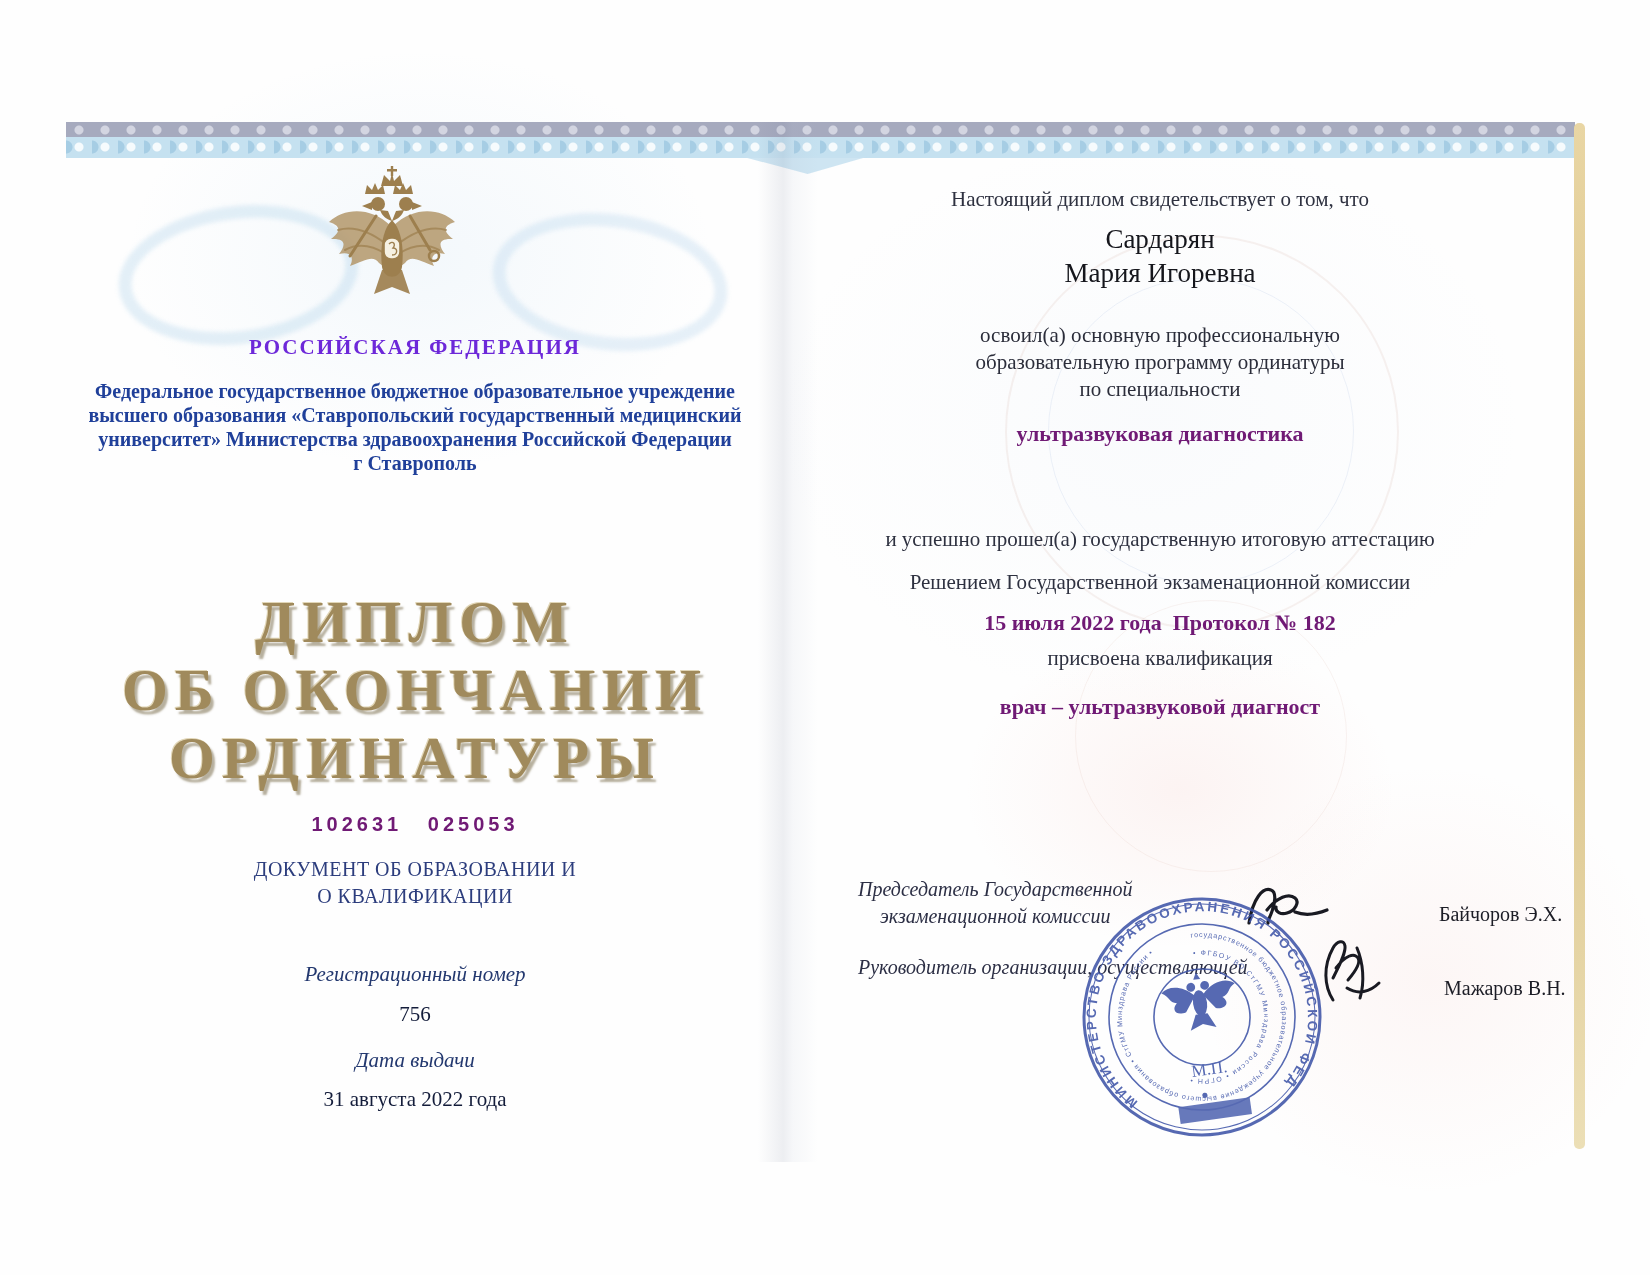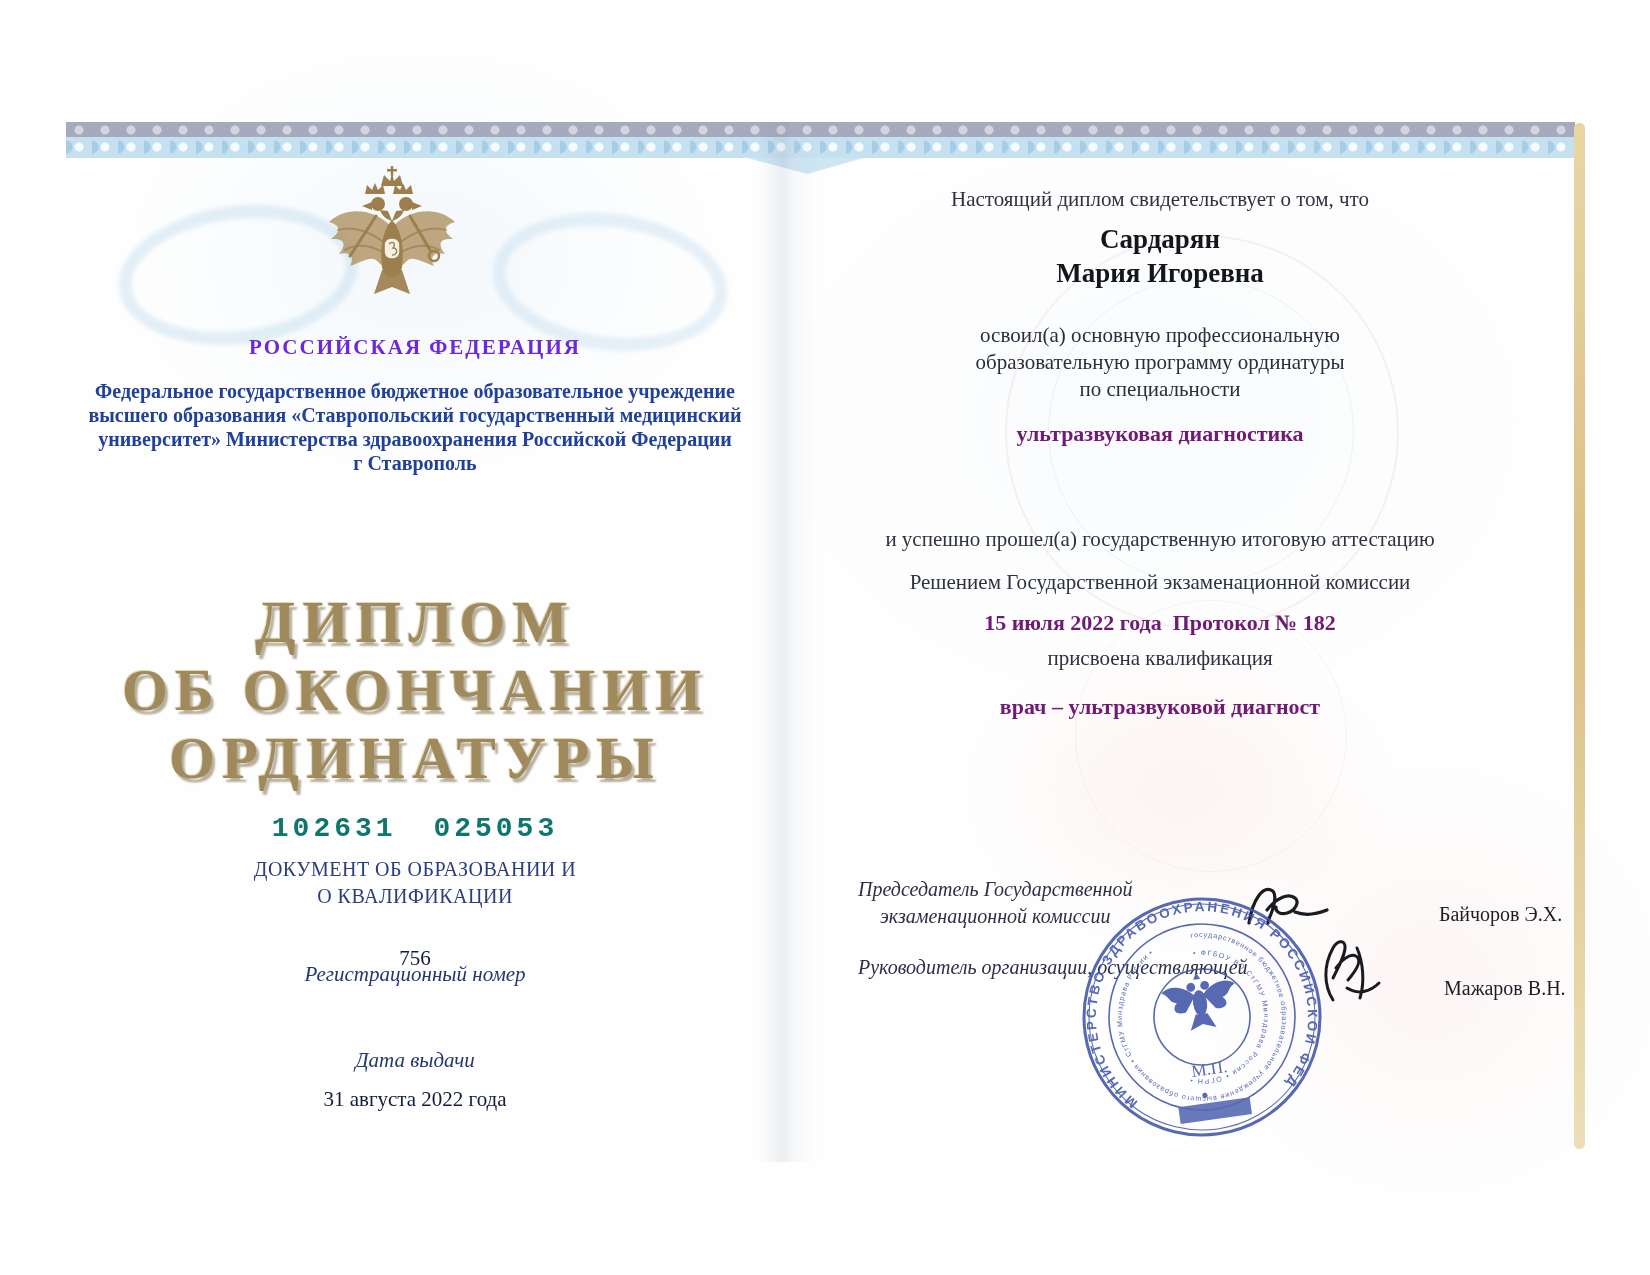--- a/index.html
+++ b/index.html
@@ -42,27 +42,27 @@
   .wm-c1{left:1005px;top:235px;width:390px;height:390px;border:2px solid rgba(205,160,150,0.14);}
   .wm-c2{left:1048px;top:278px;width:304px;height:304px;border:1px solid rgba(150,175,215,0.16);}
   .wm-c3{left:1075px;top:600px;width:270px;height:270px;border:1px solid rgba(210,160,150,0.13);}
   
   .lcol{left:55px;width:720px;text-align:center;}
   .rcol{left:828px;width:664px;text-align:center;}
   .country{color:#6d28d9;font-size:21px;letter-spacing:2px;font-weight:700;}
   .inst{color:#20409a;font-size:20px;font-weight:bold;line-height:24px;}
   .title-line{color:#a08a5c;font-weight:bold;font-size:59px;line-height:68px;letter-spacing:7px;
     text-shadow:3px 4px 2px rgba(112,97,62,0.50), -1px -1px 0 rgba(222,210,175,0.9);}
-  .serial{font-family:Liberation Mono, monospace;font-weight:600;font-size:28px;
-    color:#0f766e;letter-spacing:4px;word-spacing:16px;}
+  .serial{font-family:Liberation Sans, sans-serif;font-weight:600;font-size:20px;
+    color:#701a75;letter-spacing:4px;word-spacing:16px;}
   .doctype{color:#2c3d7d;font-size:20px;line-height:27px;letter-spacing:0.5px;}
   .lbl-italic{font-style:italic;color:#23386f;font-size:21px;}
   .lval{color:#131c3a;font-size:21px;}
   .rtext{color:#2e3140;font-size:21px;}
-  .rname{color:#15161c;font-size:27px;font-weight:bold;line-height:34px;}
+  .rname{color:#15161c;font-size:27px;font-weight:normal;line-height:34px;}
   .rbold{color:#701a75;font-size:22px;font-weight:bold;}
   .prog{color:#2b2d3a;font-size:21px;line-height:27px;}
   .sig-lbl{font-style:italic;color:#2c2f45;font-size:20px;line-height:27px;text-align:center;}
   .sig-name{color:#1c1d26;font-size:20px;margin-left:44px;}
   .stamp{opacity:0.88;}
   .pre{white-space:pre-wrap;}
 </style>
 </head>
 <body>
 
@@ -136,21 +136,21 @@
   </div>
 
   <div class="abs lcol serial" style="top:813px">102631 025053</div>
 
   <div class="abs lcol" style="top:856px">
     <div class="doctype">ДОКУМЕНТ ОБ ОБРАЗОВАНИИ И</div>
     <div class="doctype">О КВАЛИФИКАЦИИ</div>
   </div>
 
   <div class="abs lcol lbl-italic" style="top:962px">Регистрационный номер</div>
-  <div class="abs lcol lval" style="top:946px">756</div>
+  <div class="abs lcol lval" style="top:1002px">756</div>
   <div class="abs lcol lbl-italic" style="top:1048px">Дата выдачи</div>
   <div class="abs lcol lval" style="top:1087px">31 августа 2022 года</div>
 
   <div class="abs rcol rtext" style="top:187px">Настоящий диплом свидетельствует о том, что</div>
   <div class="abs rcol rname" style="top:222px">Сардарян</div>
   <div class="abs rcol" style="top:322px">
     <div class="prog">освоил(а) основную профессиональную</div>
     <div class="prog">образовательную программу ординатуры</div>
     <div class="prog">по специальности</div>
   </div>

